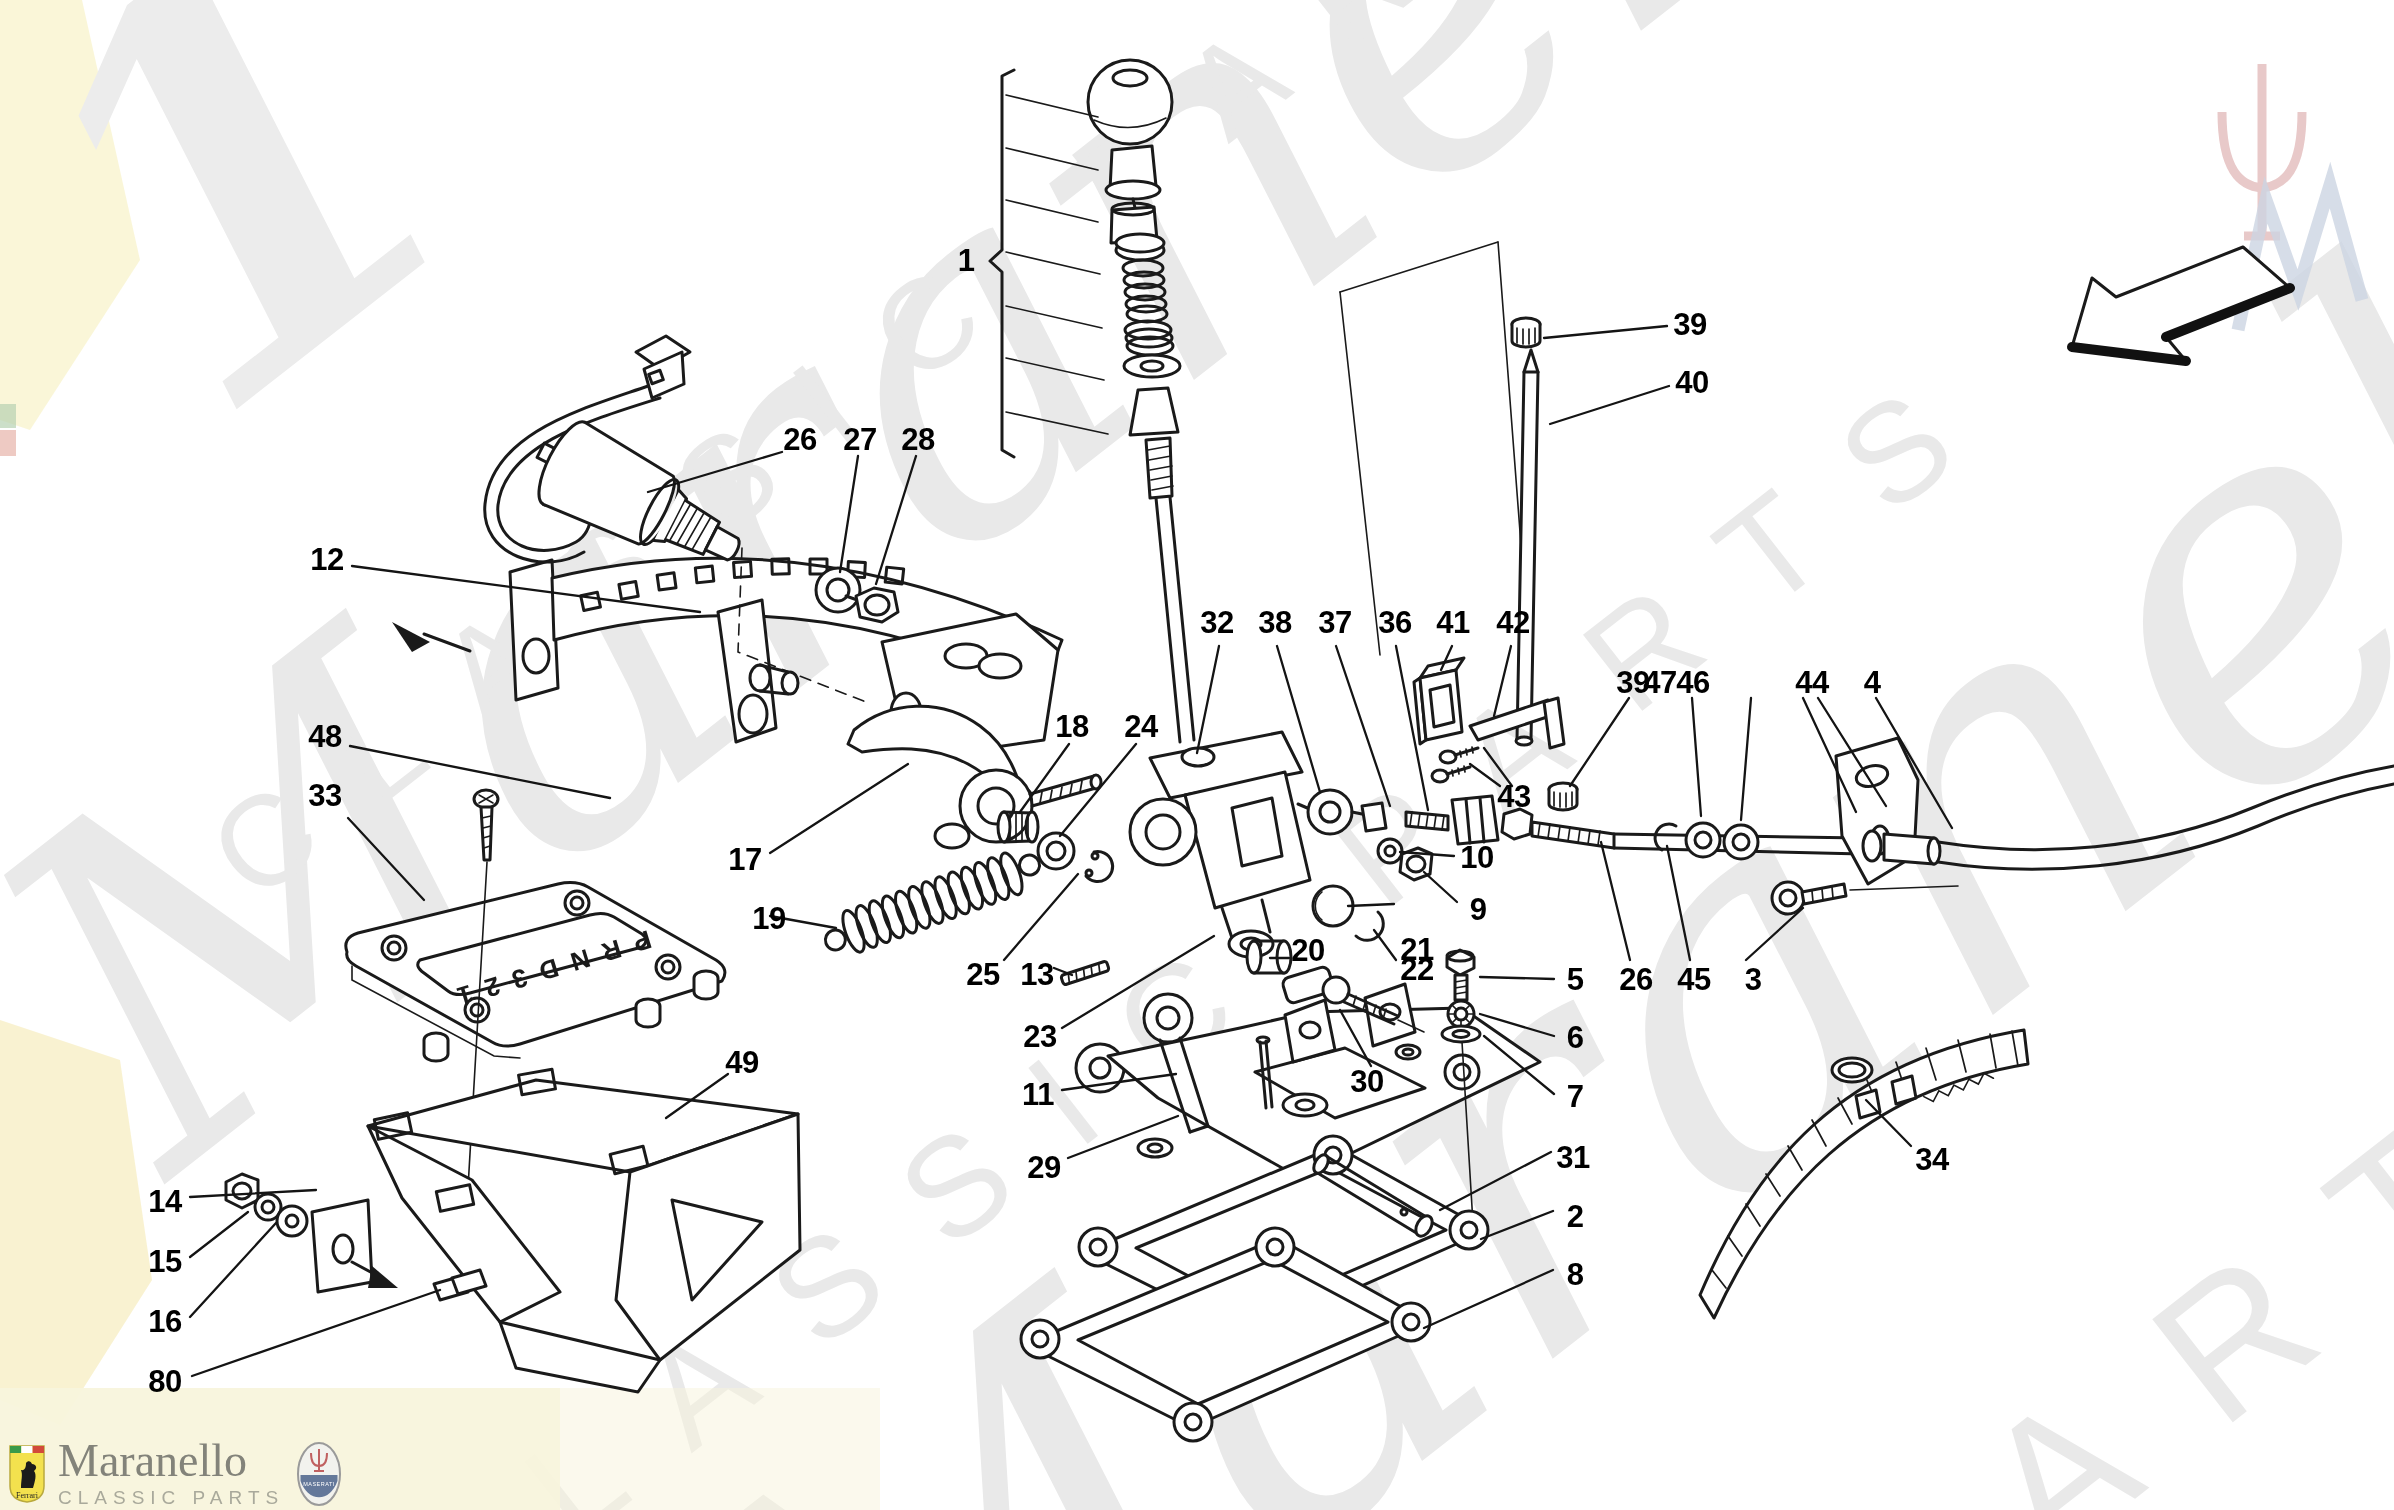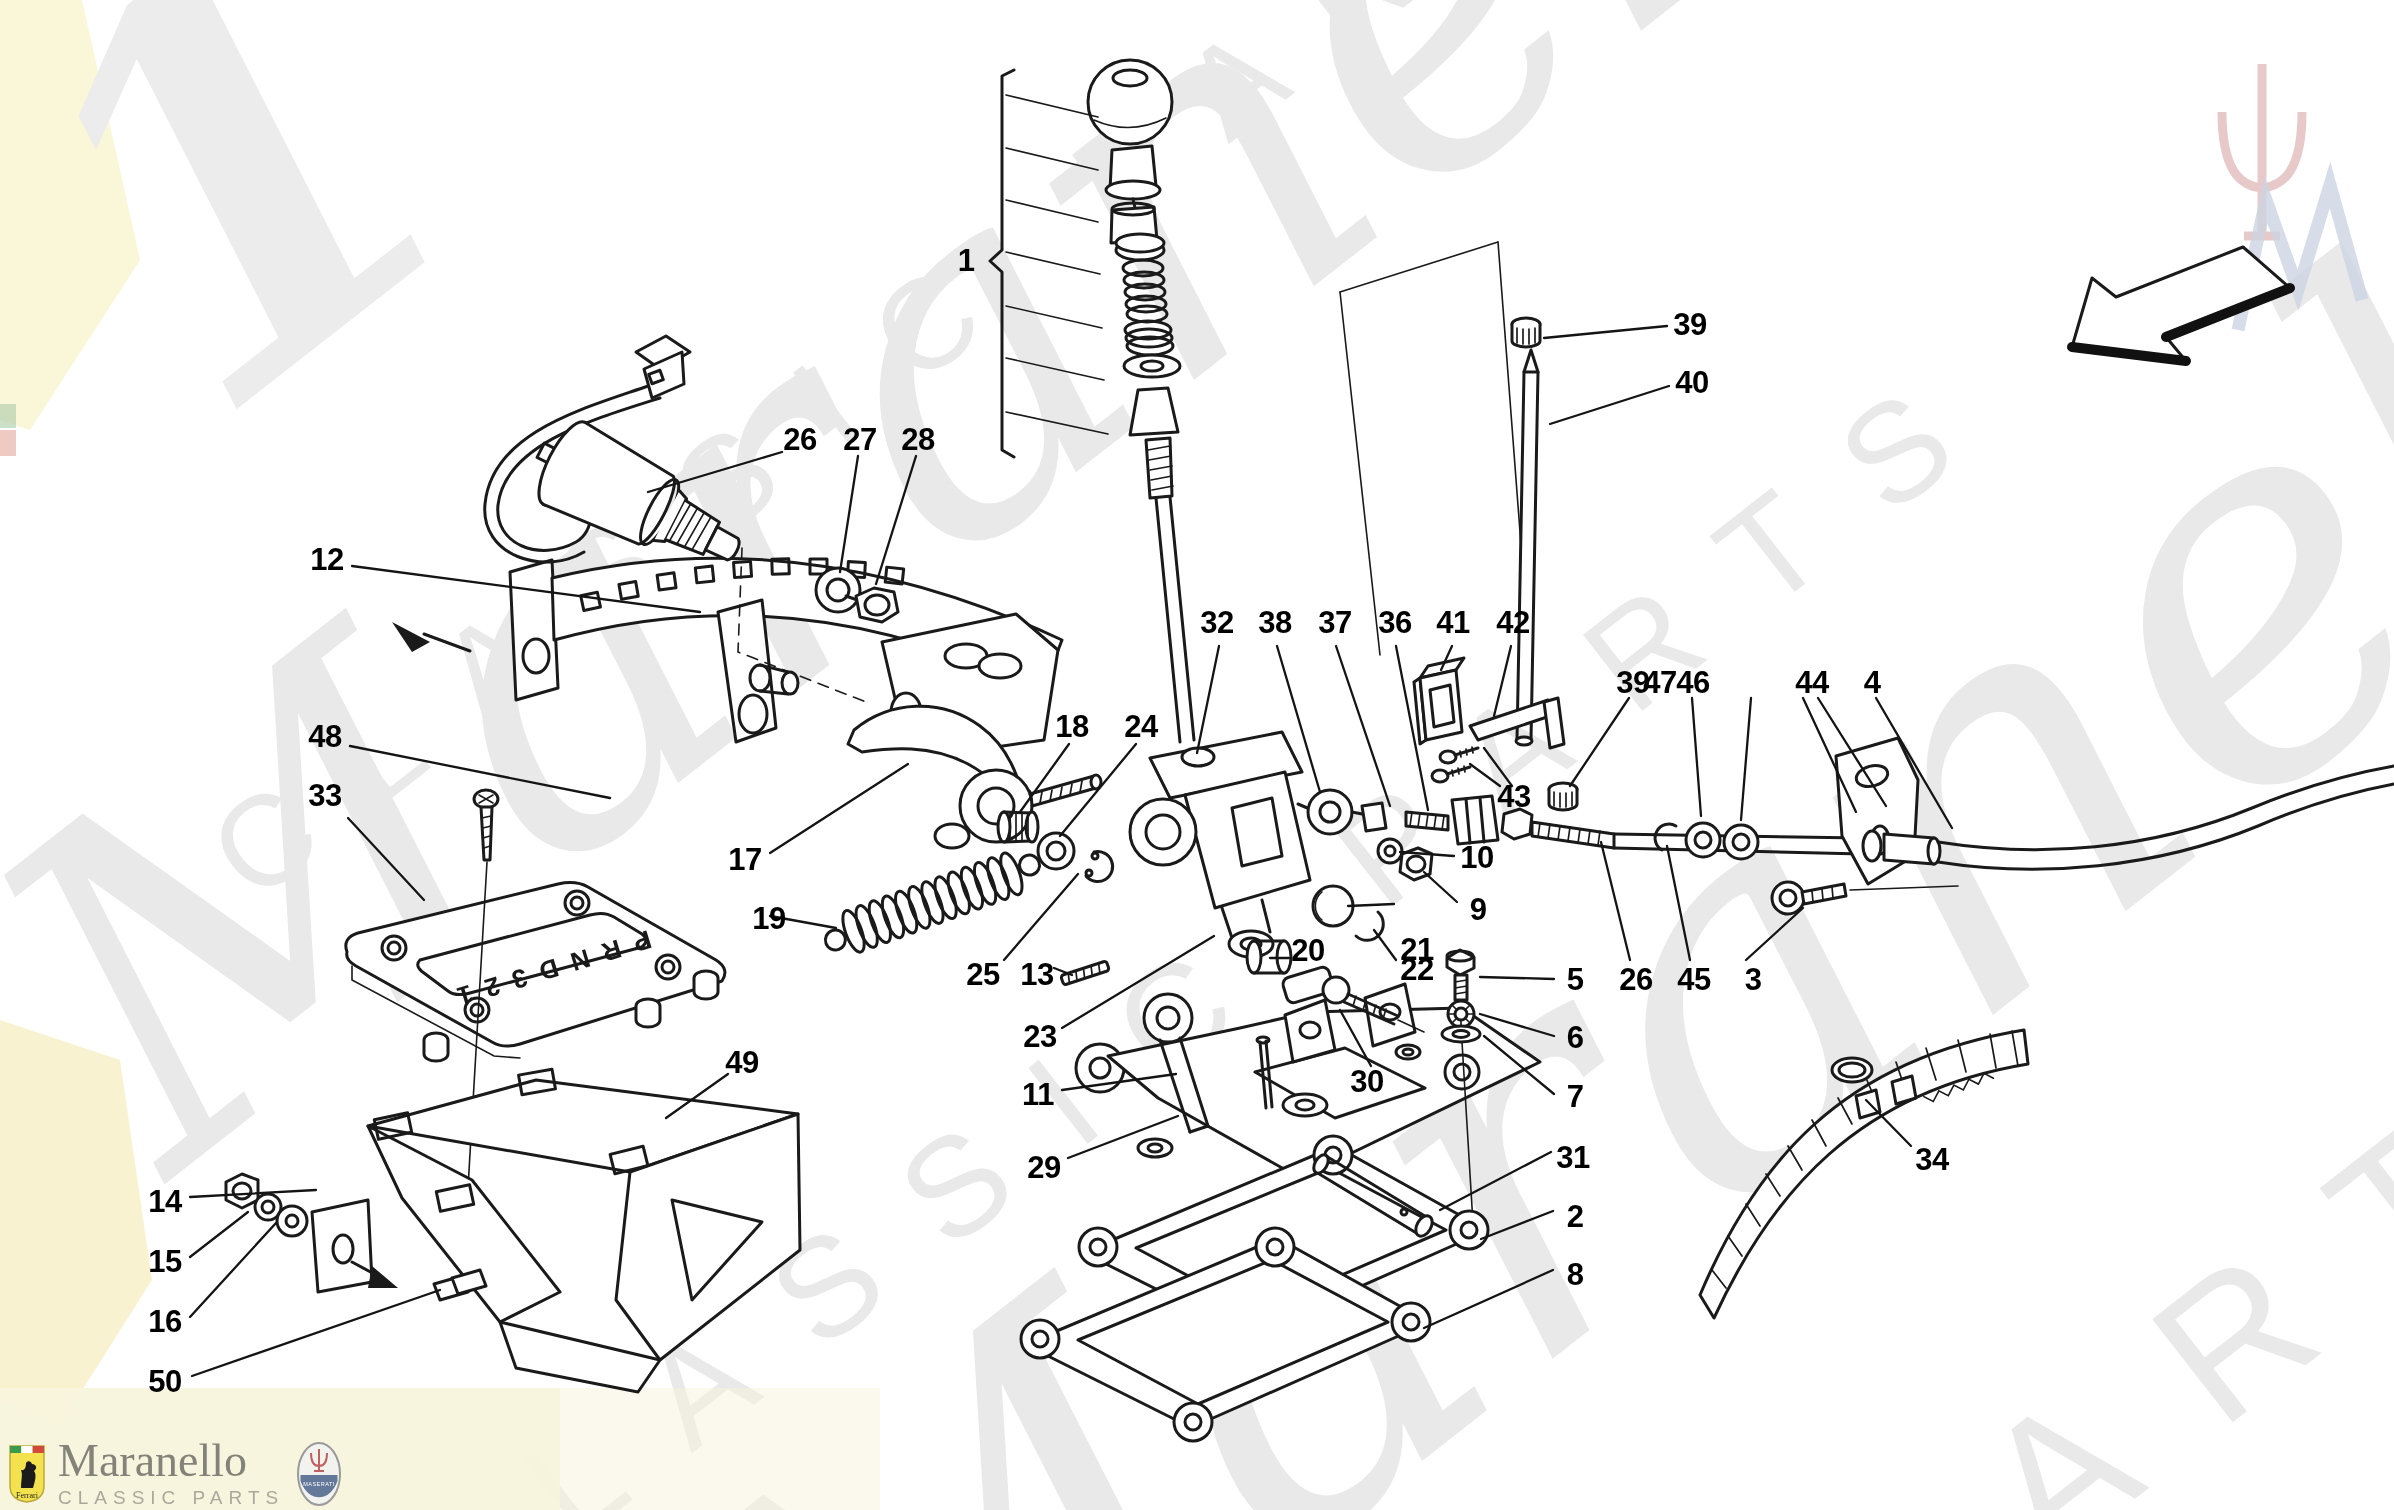--- a/index.html
+++ b/index.html
@@ -665,21 +665,21 @@
       <div class="part-label" style="left: 1694px; top: 980px;">45</div>
       <div class="part-label" style="left: 1753px; top: 980px;">3</div>
       <div class="part-label" style="left: 1575px; top: 1038px;">6</div>
       <div class="part-label" style="left: 1575px; top: 1097px;">7</div>
       <div class="part-label" style="left: 1573px; top: 1158px;">31</div>
       <div class="part-label" style="left: 1575px; top: 1217px;">2</div>
       <div class="part-label" style="left: 1575px; top: 1275px;">8</div>
       <div class="part-label" style="left: 165px; top: 1202px;">14</div>
       <div class="part-label" style="left: 165px; top: 1262px;">15</div>
       <div class="part-label" style="left: 165px; top: 1322px;">16</div>
-      <div class="part-label" style="left: 165px; top: 1382px;">50</div>
+      <div class="part-label" style="left: 165px; top: 1382px;">80</div>
       <div class="part-label" style="left: 742px; top: 1063px;">49</div>
       <div class="part-label" style="left: 1932px; top: 1160px;">34</div>
     </div>
 
 <div id="logo">
   <svg width="38" height="60" viewBox="0 0 38 60">
     <path d="M2,2 h34 v40 q0,14 -17,16 q-17,-2 -17,-16 Z" fill="#f3e14e" stroke="#b9a93e" stroke-width="1.5"></path>
     <rect x="2" y="2" width="11.3" height="7" fill="#3a9a4a"></rect>
     <rect x="13.3" y="2" width="11.3" height="7" fill="#ffffff"></rect>
     <rect x="24.6" y="2" width="11.4" height="7" fill="#d24a3a"></rect>

